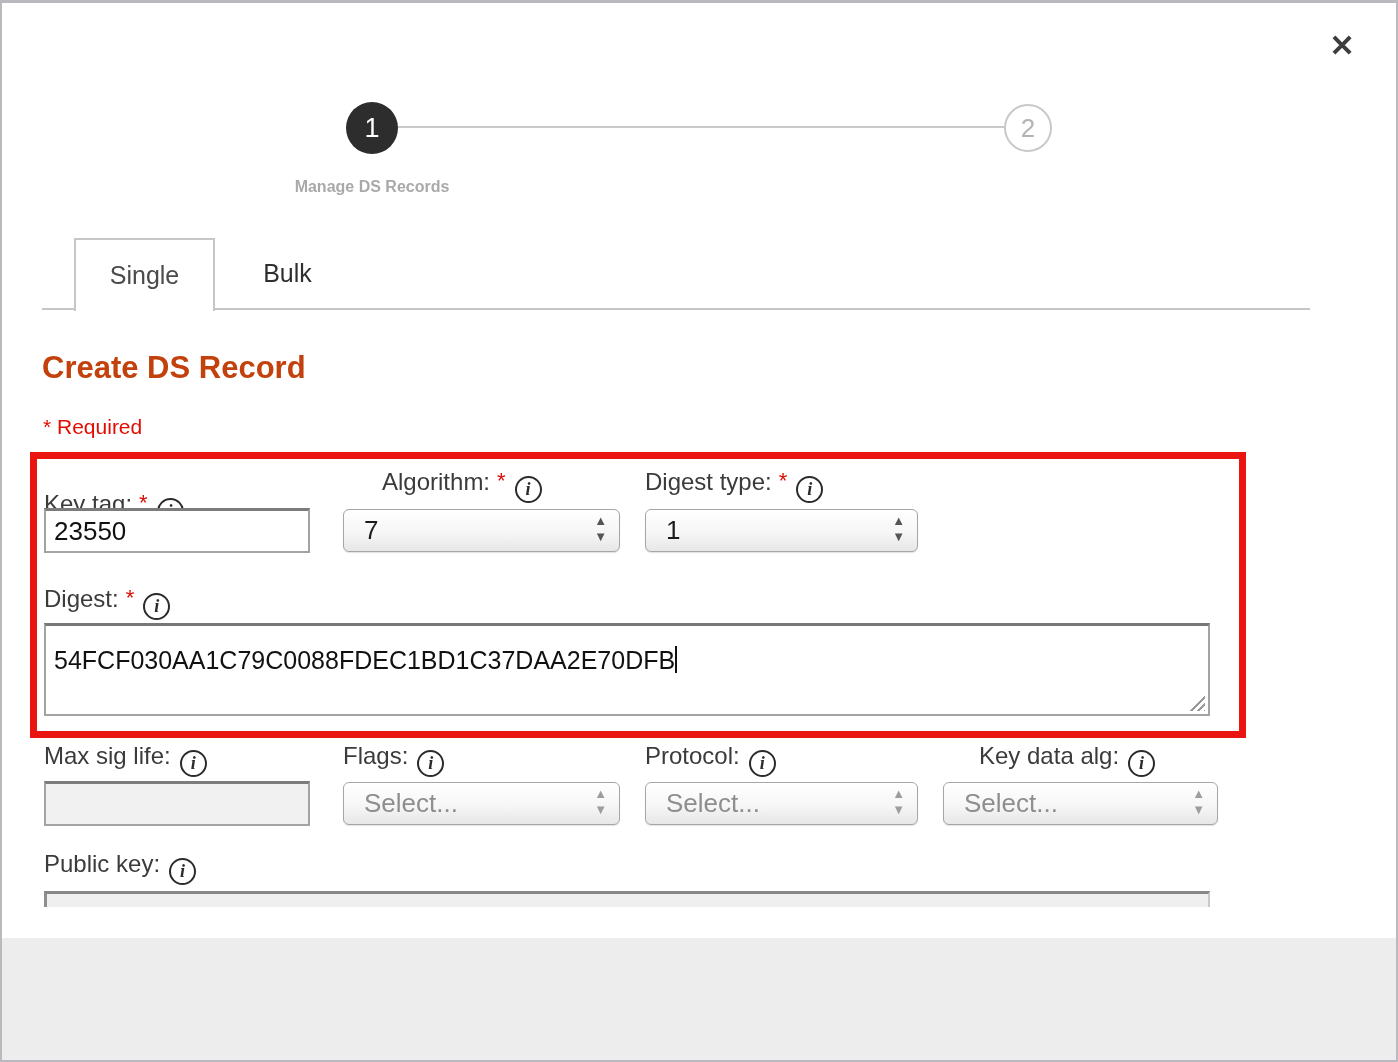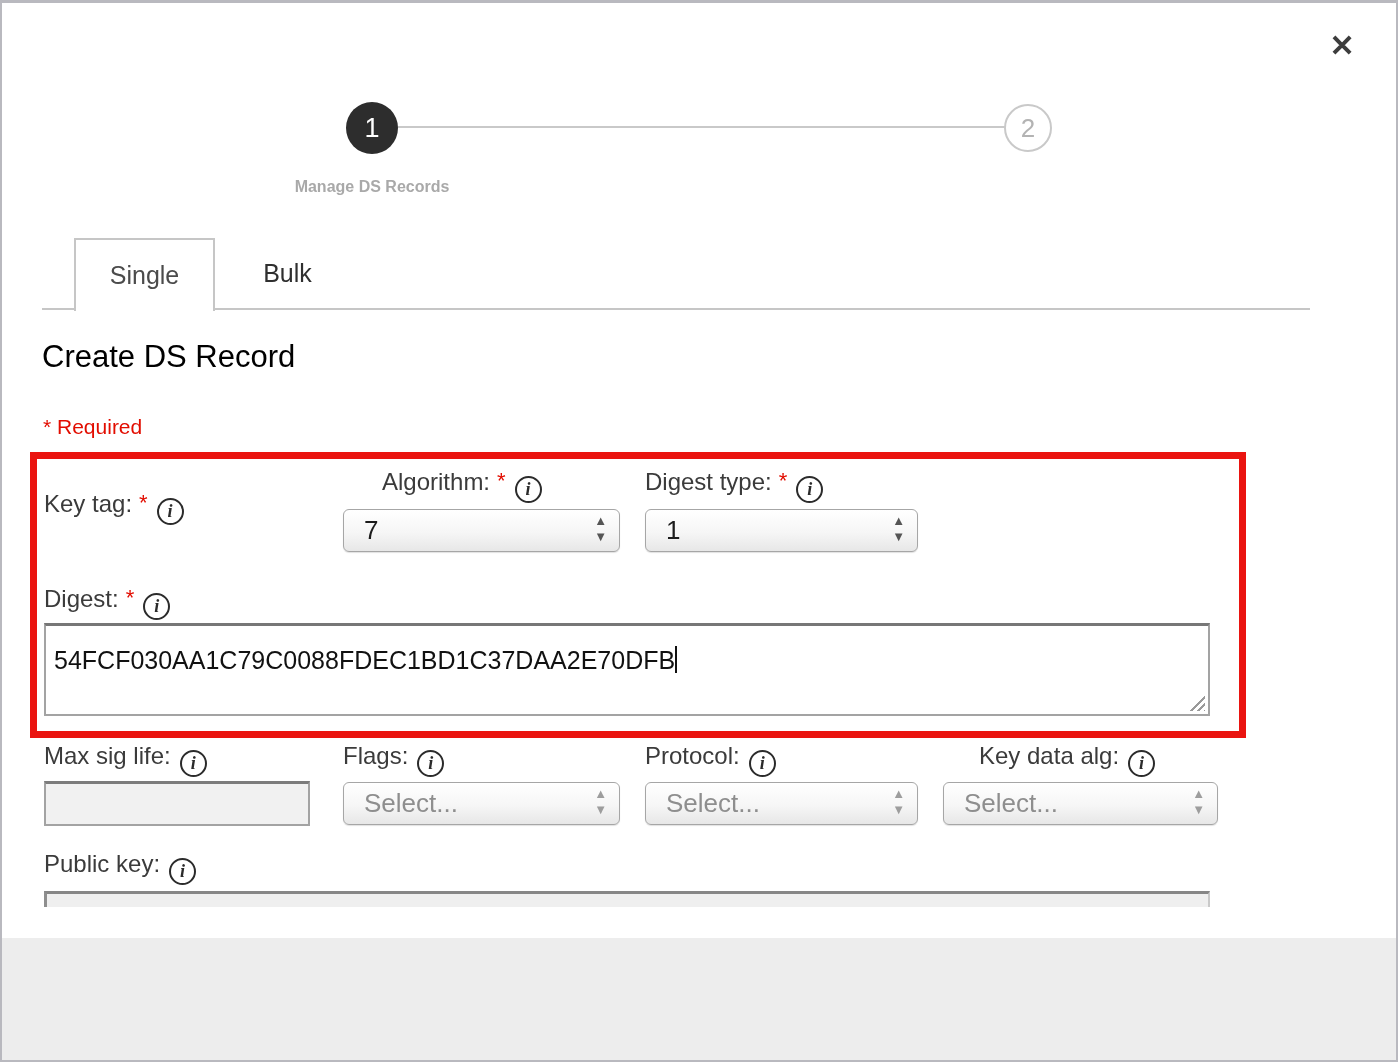--- a/index.html
+++ b/index.html
@@ -25,21 +25,21 @@
   .step-label-2 { left:877px; }
 
   
   .tab-rule { position:absolute; left:42px; top:308px; width:1268px; height:2px; background:#c6c6c6; }
   .tab { position:absolute; top:238px; height:73px; width:141px; text-align:center; line-height:70px;
          font-size:25px; cursor:pointer;margin-left:32px; }
   .tab-single { left:42px; background:#fff; border:2px solid #c6c6c6; border-bottom:none; color:#4b4b4b; z-index:2; }
   .tab-bulk { left:185px; color:#2f2f2f; }
 
   
-  .page-title { position:absolute; left:42px; top:339px; font-size:31px; font-weight:normal; color:#000000; }
+  .page-title { position:absolute; left:42px; top:350px; font-size:31px; font-weight:bold; color:#c2410c; }
   .required-note { position:absolute; left:43px; top:415px; font-size:21px; color:#e20d00; }
 
   
   .highlight-box { position:absolute; left:30px; top:452px; width:1216px; height:286px;
                    border:7px solid #ea1410; pointer-events:none; z-index:5; }
 
   
   .field-label { position:absolute; font-size:24px; color:#3b3b3b; white-space:nowrap; }
   .req-star { color:#e20d00; font-size:22px; margin-left:7px; position:relative; top:-2px; }
   .info-icon { display:inline-block; width:27px; height:27px; border:2px solid #2b2b2b; border-radius:50%;
@@ -102,20 +102,21 @@
   <div class="field-label" style="left:44px; top:490px;">
     <span>Key tag:</span><span class="req-star">*</span><span class="info-icon">i</span>
   </div>
   <div class="field-label" style="left:334px; top:468px;margin-left:48px;">
     <span>Algorithm:</span><span class="req-star">*</span><span class="info-icon">i</span>
   </div>
   <div class="field-label" style="left:645px; top:468px;">
     <span>Digest type:</span><span class="req-star">*</span><span class="info-icon">i</span>
   </div>
 
+  <div class="text-input" style="left:44px; top:508px; width:266px; line-height:40px;">23550</div>
   <div class="select" style="left:343px; top:509px; width:277px;">
     <span>7</span>
     <span class="arrows">
         <span>▲</span>
         <span>▼</span>
       </span>
   </div>
   <div class="select" style="left:645px; top:509px; width:273px;">
     <span>1</span>
     <span class="arrows">

